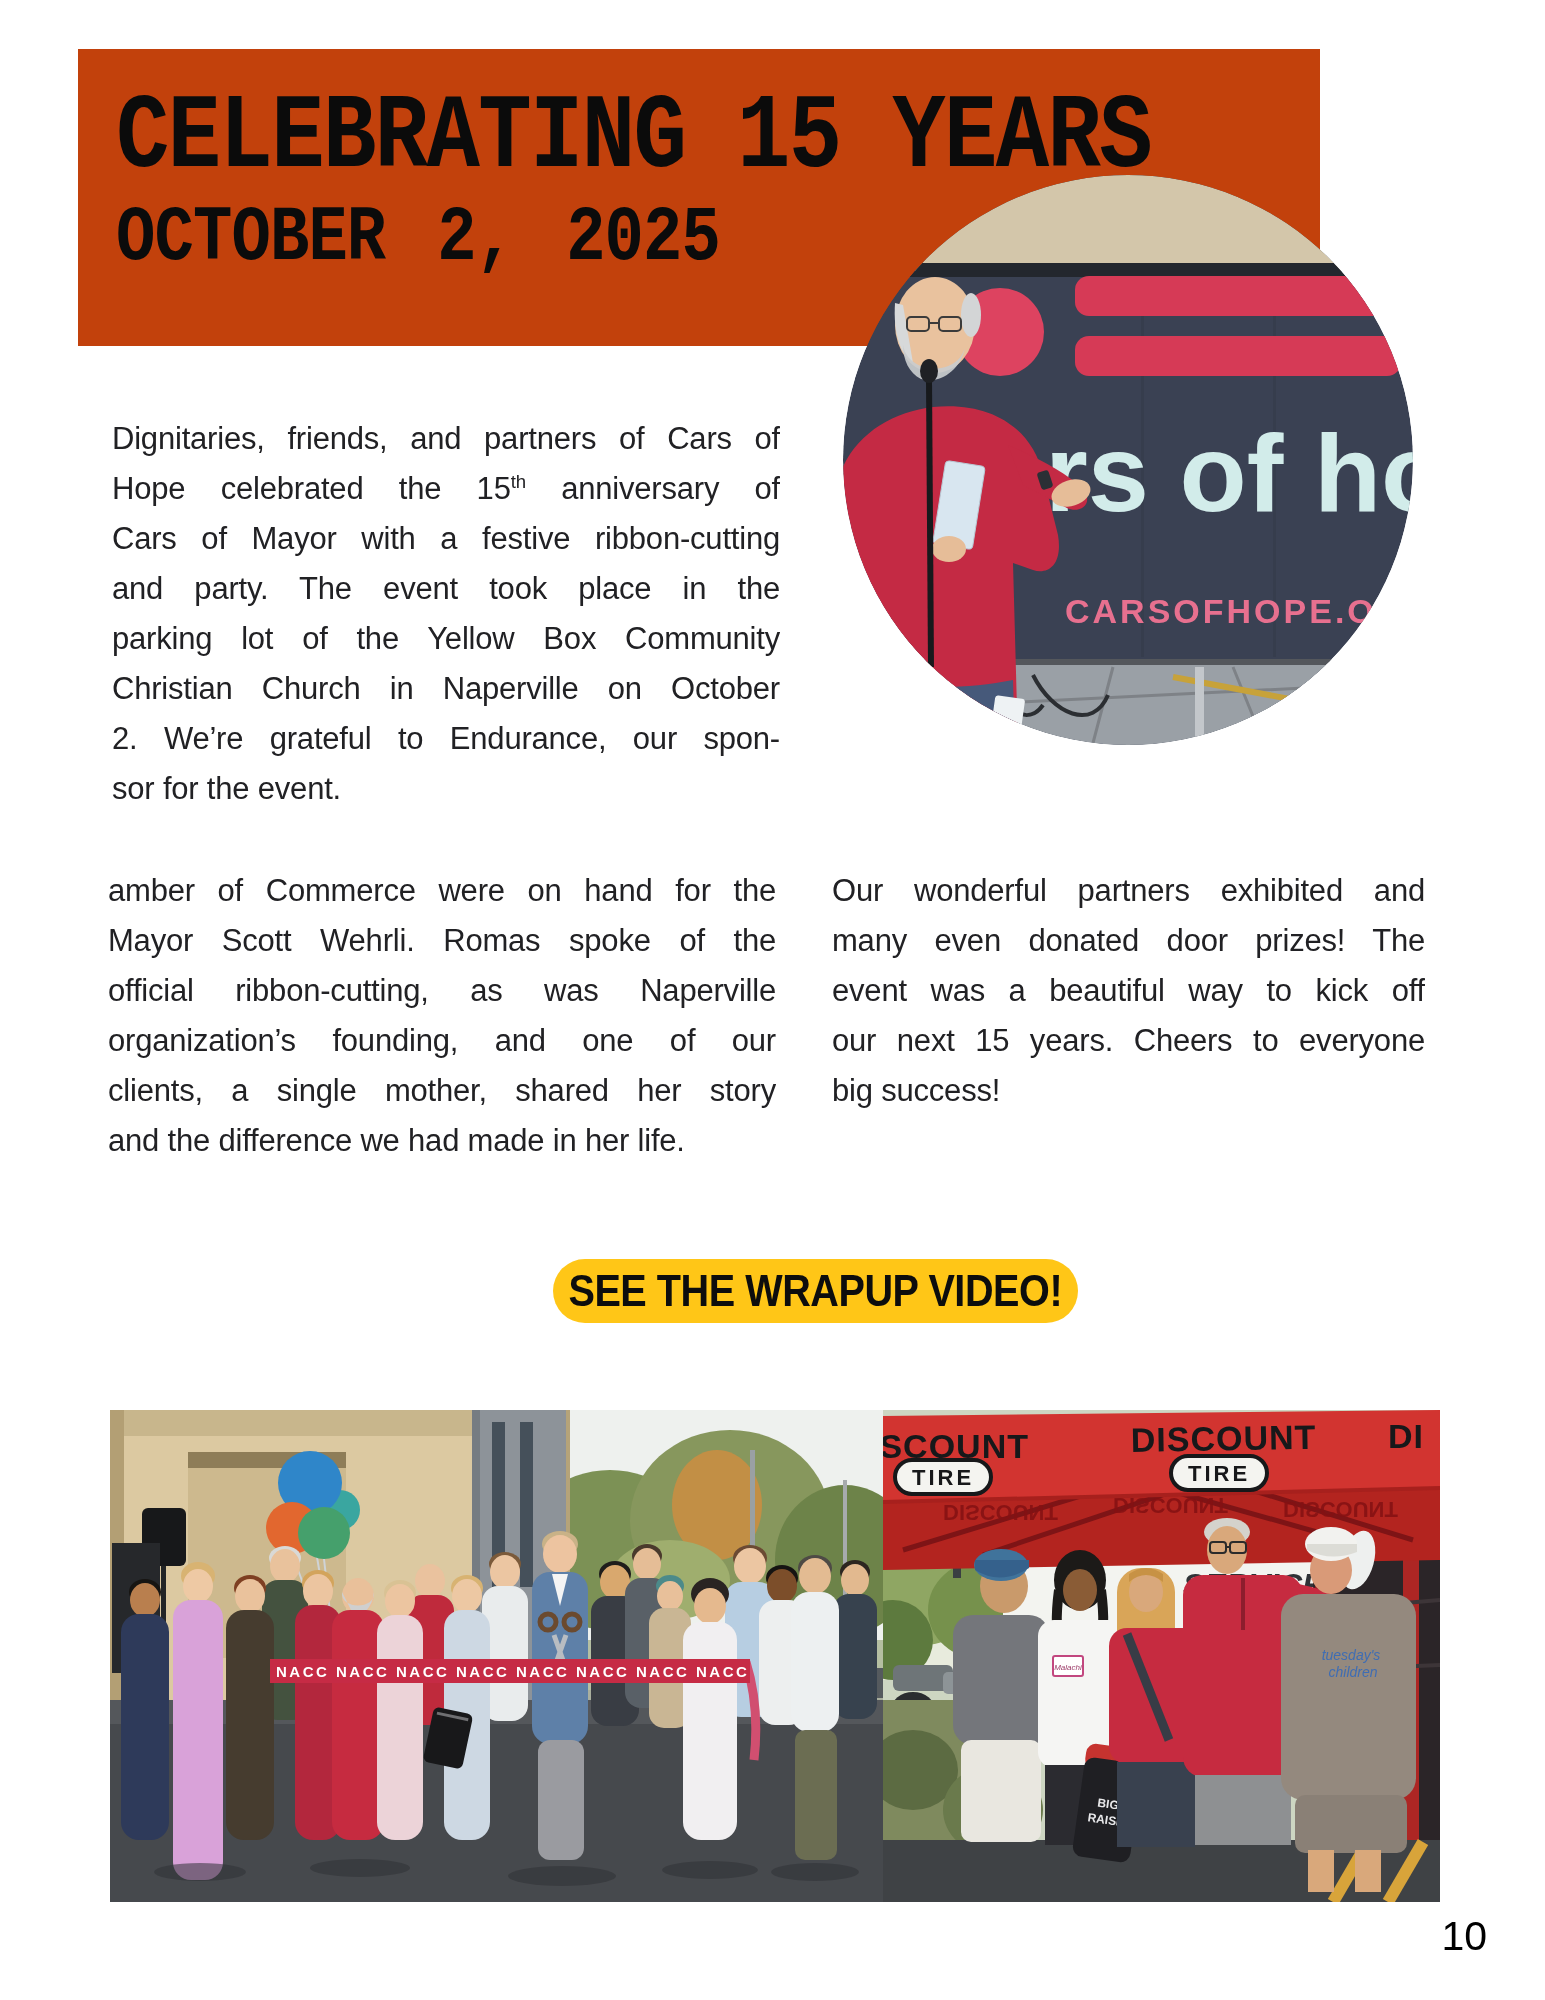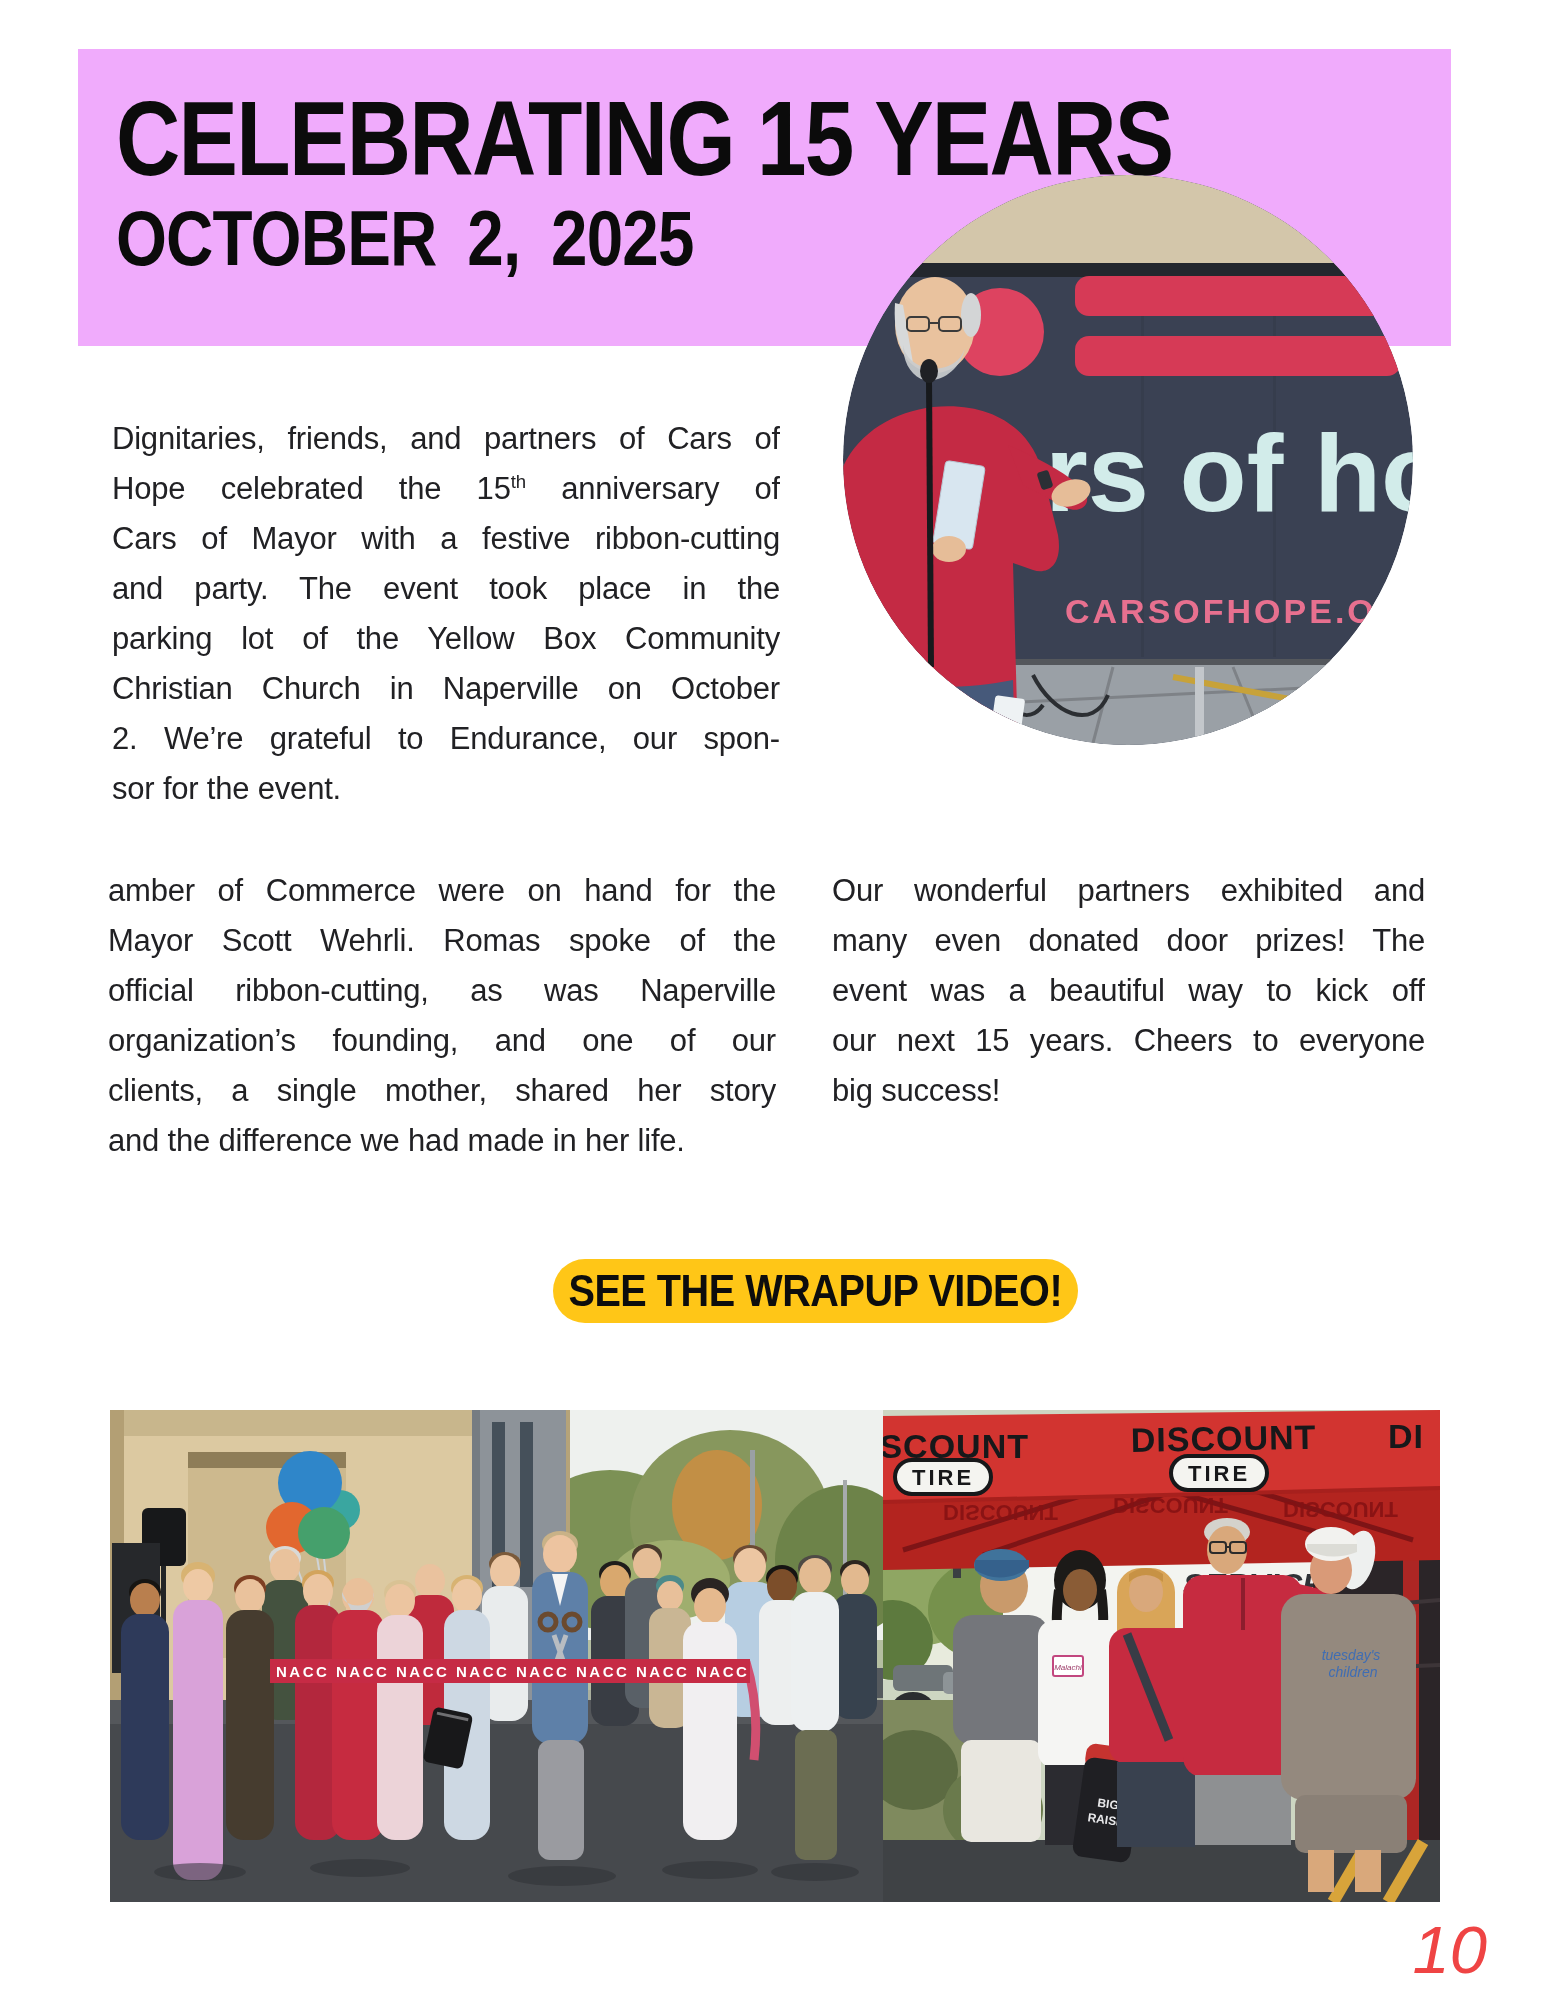--- a/index.html
+++ b/index.html
@@ -2,21 +2,21 @@
 <html><head>
 <meta charset="utf-8">
 <style>
   html,body{margin:0;padding:0;background:#ffffff;}
   .page{
     position:relative;width:1545px;height:2000px;background:#ffffff;overflow:hidden;
     font-family:"Liberation Sans","DejaVu Sans",sans-serif;color:#1d1d1f;
   }
   svg{font-family:"Liberation Sans","DejaVu Sans",sans-serif;display:block;}
   
-  .banner{position:absolute;left:78px;top:49px;width:1373px;height:297px;background:#f0abfc;}
+  .banner{position:absolute;left:78px;top:49px;width:1242px;height:297px;background:#c2410c;font-family:Liberation Mono, monospace;}
   .banner-title{
     position:absolute;left:38px;top:36px;font-size:106px;line-height:106px;font-weight:900;
     letter-spacing:-2px;color:#0b0b0b;white-space:nowrap;transform:scaleX(0.84);transform-origin:0 0;
   }
   .banner-date{
     position:absolute;left:38px;top:150px;font-size:78px;line-height:78px;font-weight:900;
     letter-spacing:-1px;word-spacing:16px;color:#0b0b0b;white-space:nowrap;transform:scaleX(0.84);transform-origin:0 0;
   }
   
   .hero-circle{position:absolute;left:843px;top:175px;width:570px;height:570px;border-radius:50%;overflow:hidden;}
@@ -36,21 +36,21 @@
     background:#FFC617;display:flex;align-items:center;justify-content:center;cursor:pointer;
   }
   .cta-label{
     font-size:44px;font-weight:900;letter-spacing:-0.5px;color:#0d0d0d;white-space:nowrap;
     transform:scaleX(0.9);transform-origin:50% 50%;
   }
   
   .photos{position:absolute;left:110px;top:1410px;width:1330px;height:492px;display:flex;}
   .photo{flex:none;overflow:hidden;}
   
-  .page-number{position:absolute;right:58px;top:1916px;font-size:67px;line-height:1;font-weight:400;color:#ef4444;font-style:italic;}
+  .page-number{position:absolute;right:58px;top:1916px;font-size:41px;line-height:1;font-weight:400;color:#000000;}
 </style>
 </head>
 <body>
 
 <div class="page">
 
   <div class="banner">
     <div class="banner-title">CELEBRATING 15 YEARS</div>
     <div class="banner-date">OCTOBER 2, 2025</div>
   </div>

